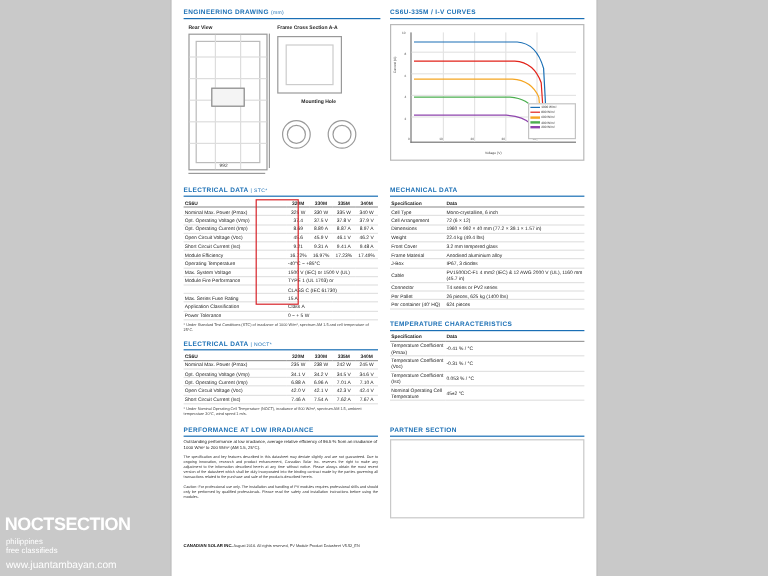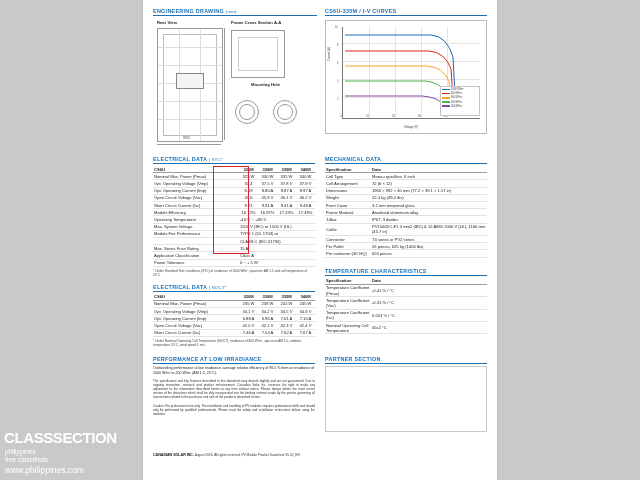--- a/index.html
+++ b/index.html
@@ -479,20 +479,20 @@
         <span class="brand">CANADIAN SOLAR INC.</span>
         <span>August 2016. All rights reserved, PV Module Product Datasheet V5.52_EN</span>
       </div>
 
     </div>
   </div>
 
   <div class="wm">
     <div class="wm-bg"></div>
     <div class="wm-row">
-      <span class="a">CLASS</span><span class="b">SECTION</span>
+      <span class="a">NOCT</span><span class="b">SECTION</span>
     </div>
     <div class="wm-sub">philippines</div>
     <div class="wm-sub2">free classifieds</div>
-    <div class="wm-url">www.philippines.com</div>
+    <div class="wm-url">www.juantambayan.com</div>
   </div>
 
 </div>
 
 </body></html>

